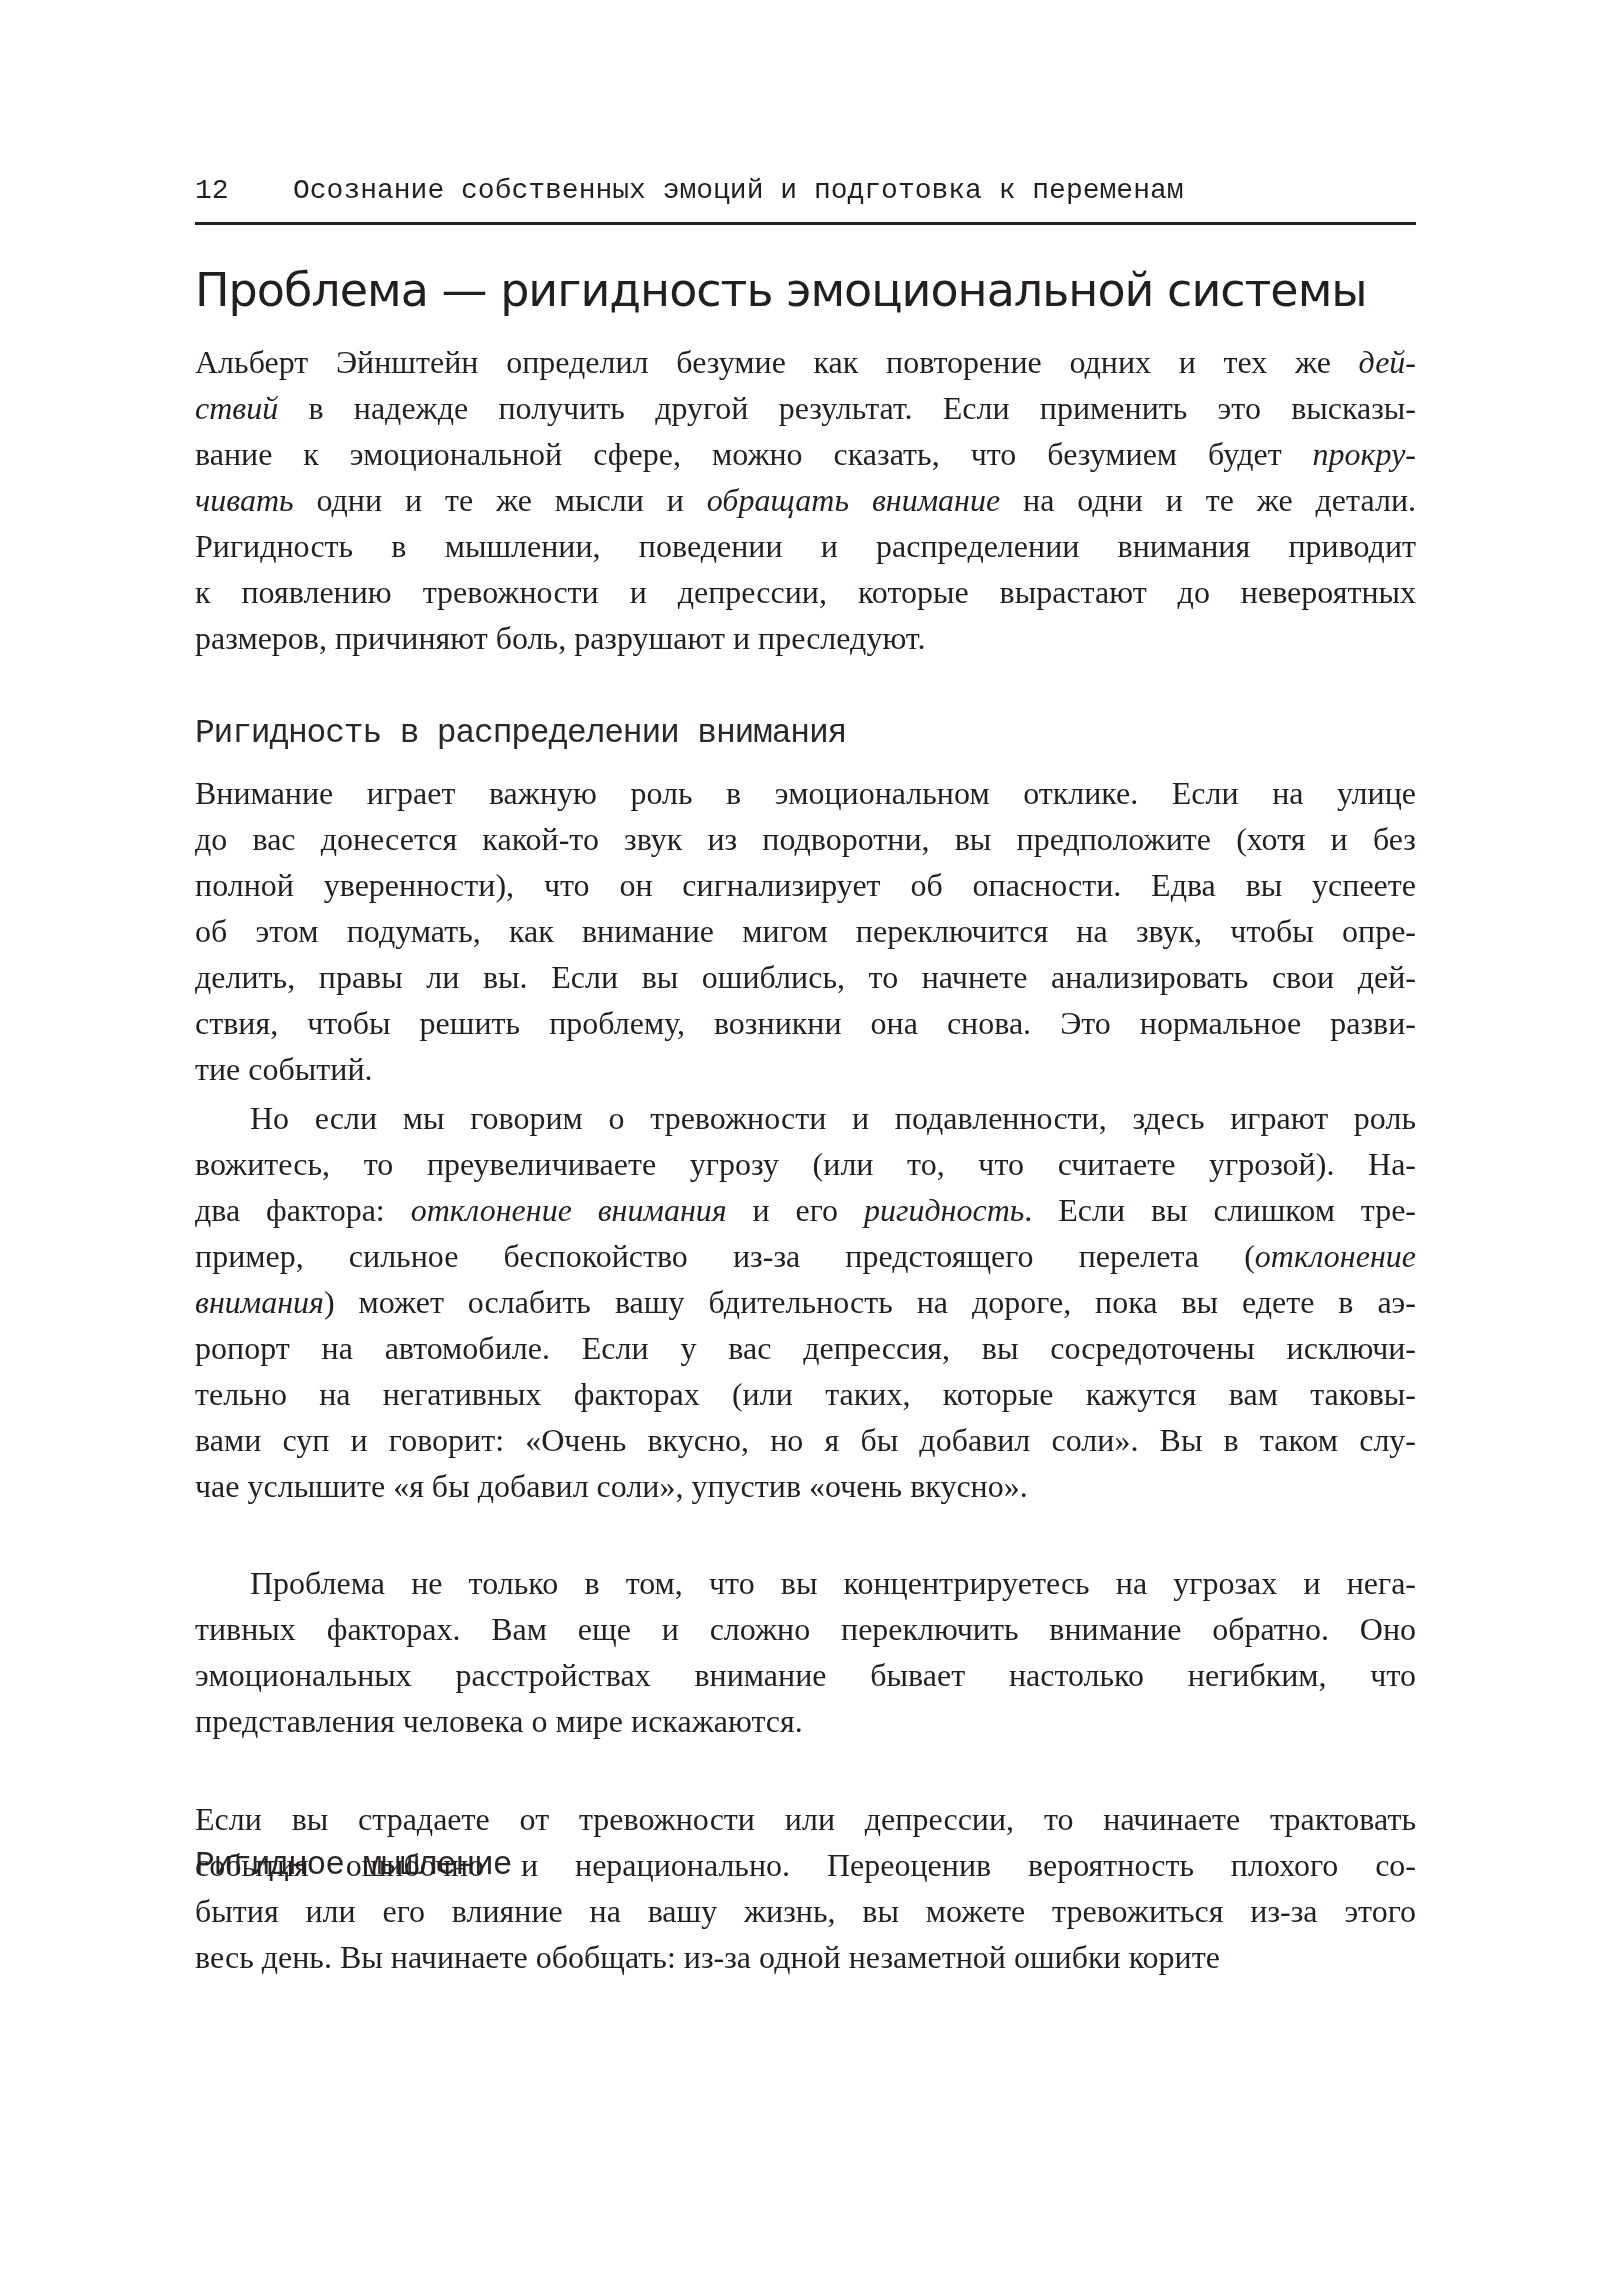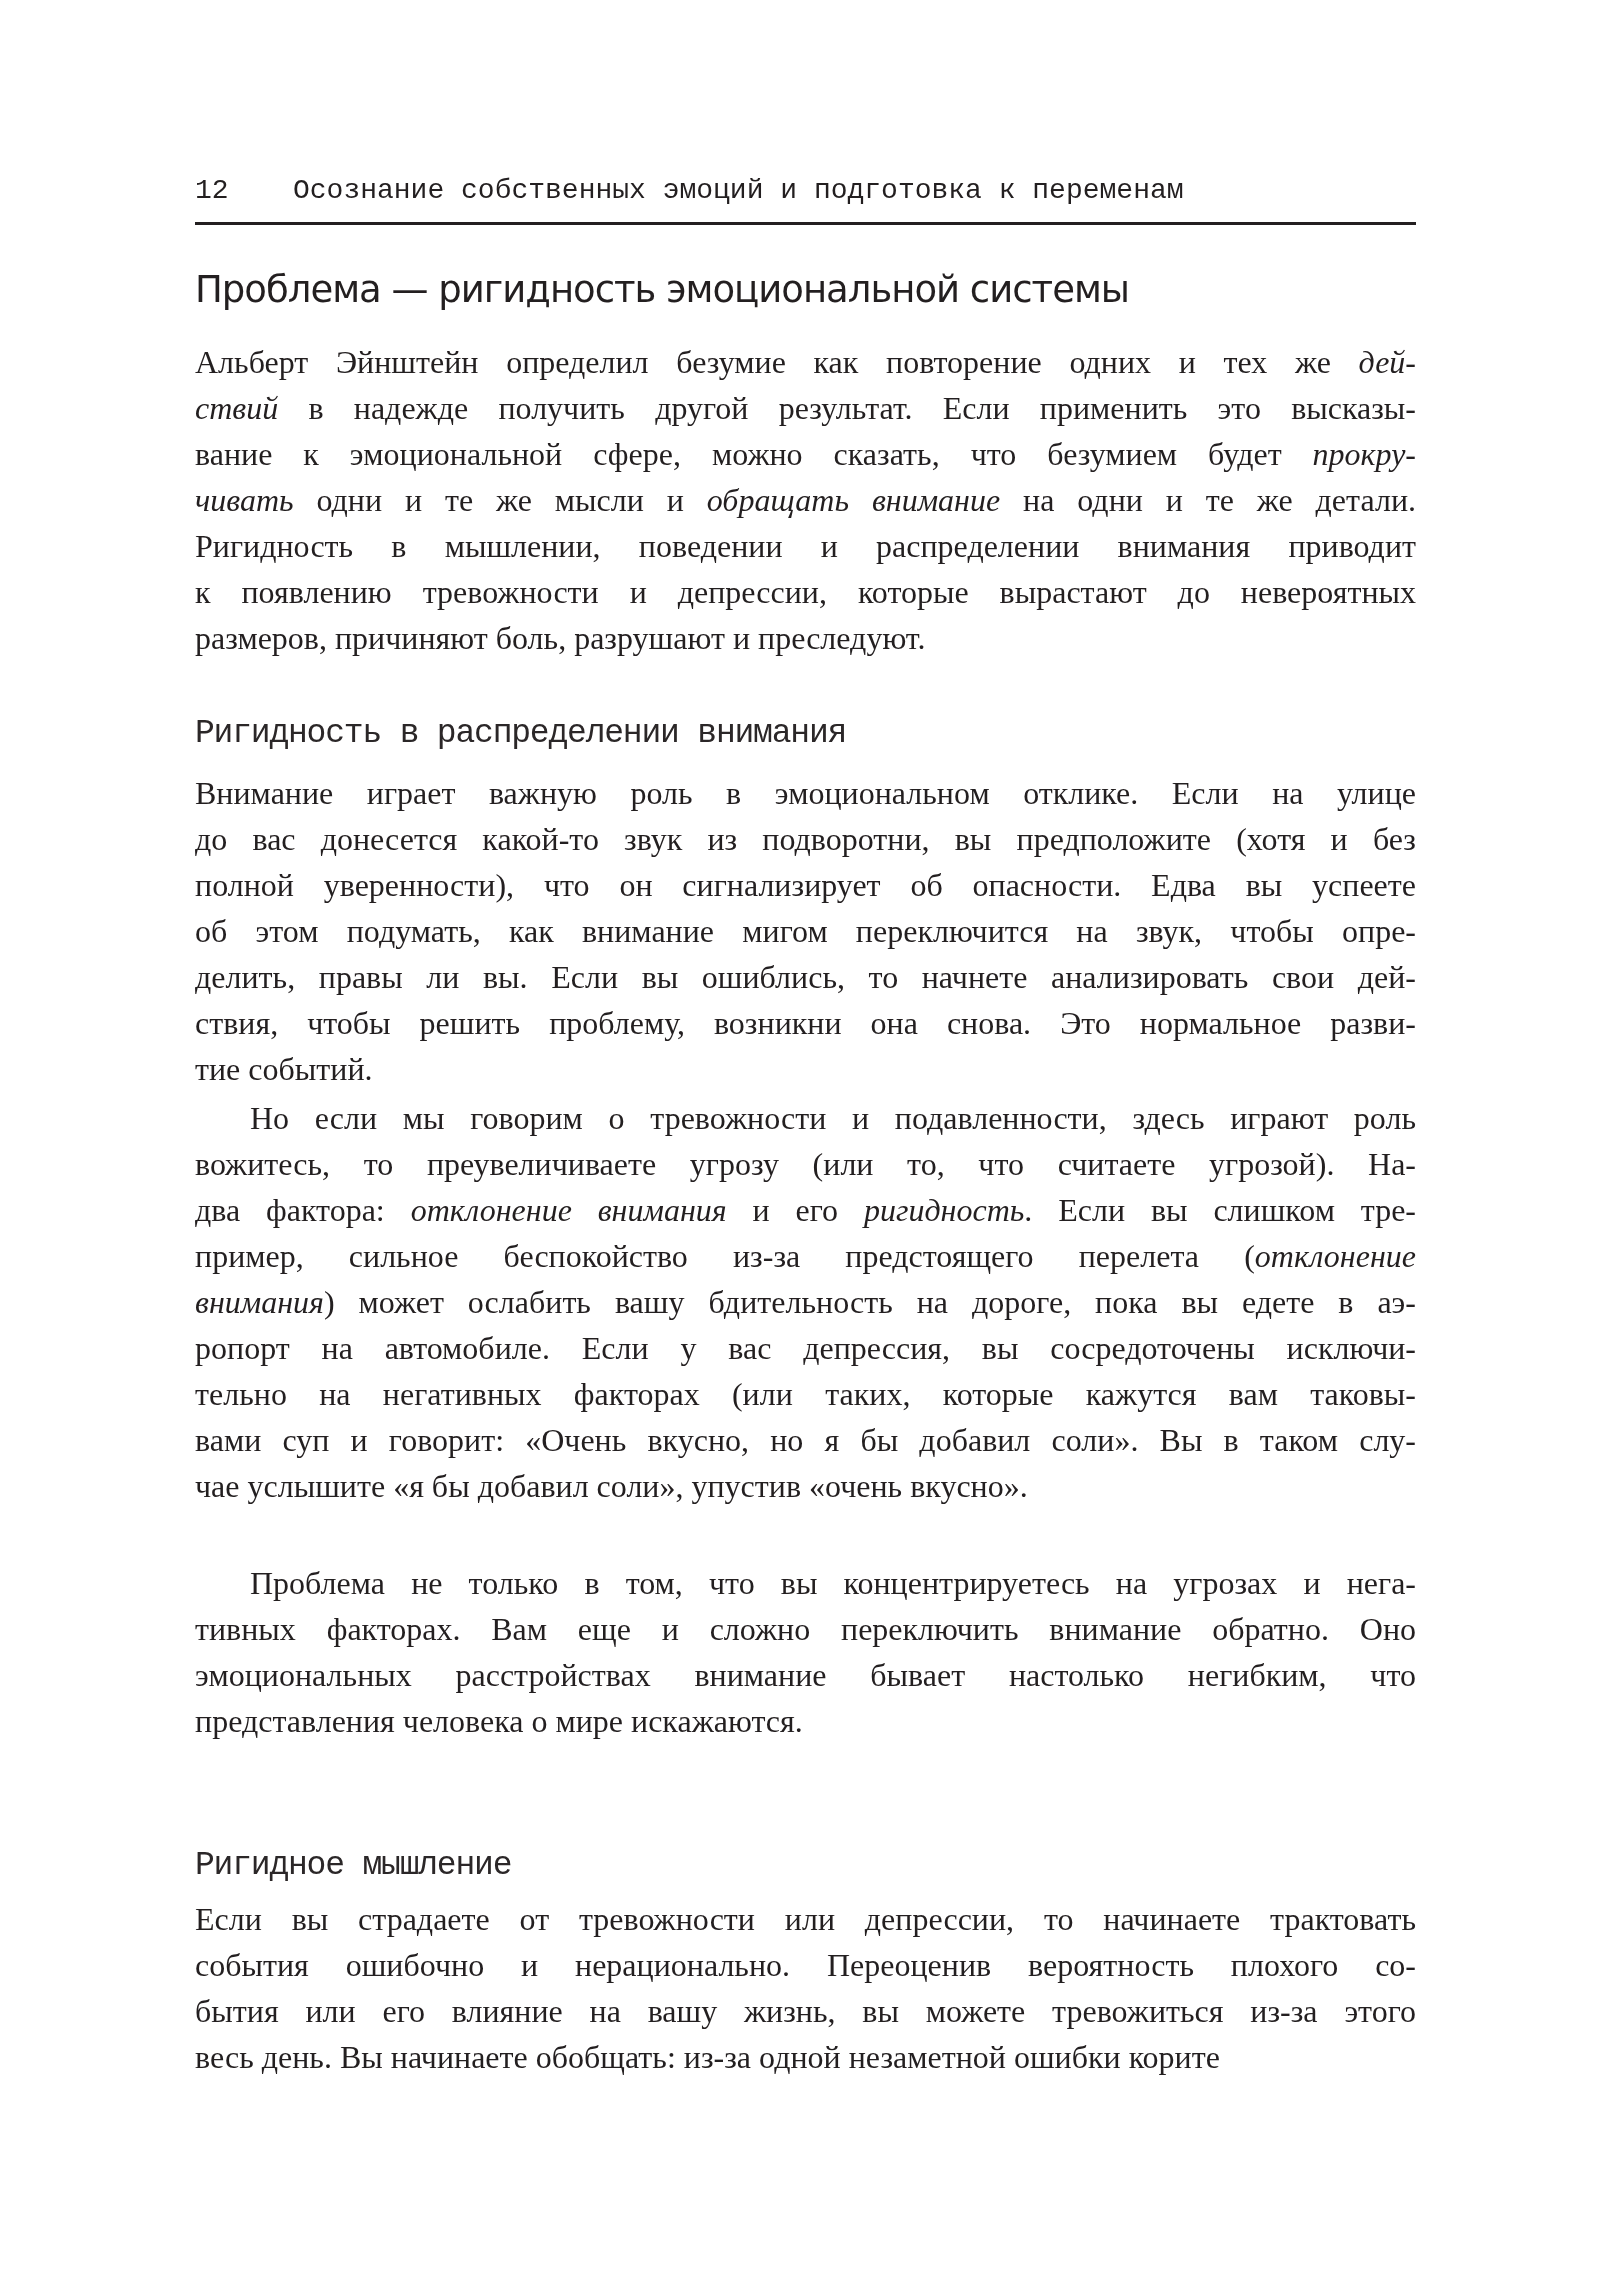--- a/index.html
+++ b/index.html
@@ -7,21 +7,21 @@
   .page { position: absolute; left: 195px; top: 0; width: 1221px; }
   .running-head {
     position: absolute; top: 168px; left: 0; width: 1221px; height: 46px;
     font-family: Liberation Mono, monospace; font-size: 28px; line-height: 46px;
     white-space: nowrap;
   }
   .running-head .folio { display: inline-block; width: 98px; }
   .rule { position: absolute; top: 222px; left: 0; width: 1221px; height: 3.3px; background: #231f20; }
   .h1 {
     position: absolute; top: 265px; left: 0; width: 1221px;
-    font-family: "DejaVu Sans", sans-serif; font-size: 37px; line-height: 50px;
+    font-family: "DejaVu Sans", sans-serif; font-size: 46px; line-height: 50px;
     letter-spacing: -1px; white-space: nowrap;
   }
   .h2 {
     position: absolute; left: 0; width: 1221px;
     font-family: Liberation Mono, monospace; font-weight: 200; font-size: 33px; line-height: 46px;
     letter-spacing: -1.2px; white-space: nowrap; color: #2b2728;
   }
   .para { position: absolute; left: 0; width: 1221px; }
   .ln {
     display: block; height: 46px; line-height: 46px;
@@ -76,21 +76,21 @@
       <span class="ln last"><span>чае услышите «я бы добавил соли», упустив «очень вкусно».</span></span>
     </div>
   <div class="para" style="top:1560px;">
       <span class="ln indent"><span>Проблема не только в том, что вы концентрируетесь на угрозах и нега-</span></span>
       <span class="ln"><span>тивных факторах. Вам еще и сложно переключить внимание обратно. Оно</span></span>
       <span class="ln"><span>эмоциональных расстройствах внимание бывает настолько негибким, что</span></span>
       <span class="ln last"><span>представления человека о мире искажаются.</span></span>
     </div>
 
   <div class="h2" style="top:1843px;">Ригидное мышление</div>
-  <div class="para" style="top:1896px;">
+  <div class="para" style="top:1796px;">
       <span class="ln"><span>Если вы страдаете от тревожности или депрессии, то начинаете трактовать</span></span>
       <span class="ln"><span>события ошибочно и нерационально. Переоценив вероятность плохого со-</span></span>
       <span class="ln"><span>бытия или его влияние на вашу жизнь, вы можете тревожиться из-за этого</span></span>
       <span class="ln last"><span>весь день. Вы начинаете обобщать: из-за одной незаметной ошибки корите</span></span>
     </div>
 
 </div>
 
 
 </body></html>

